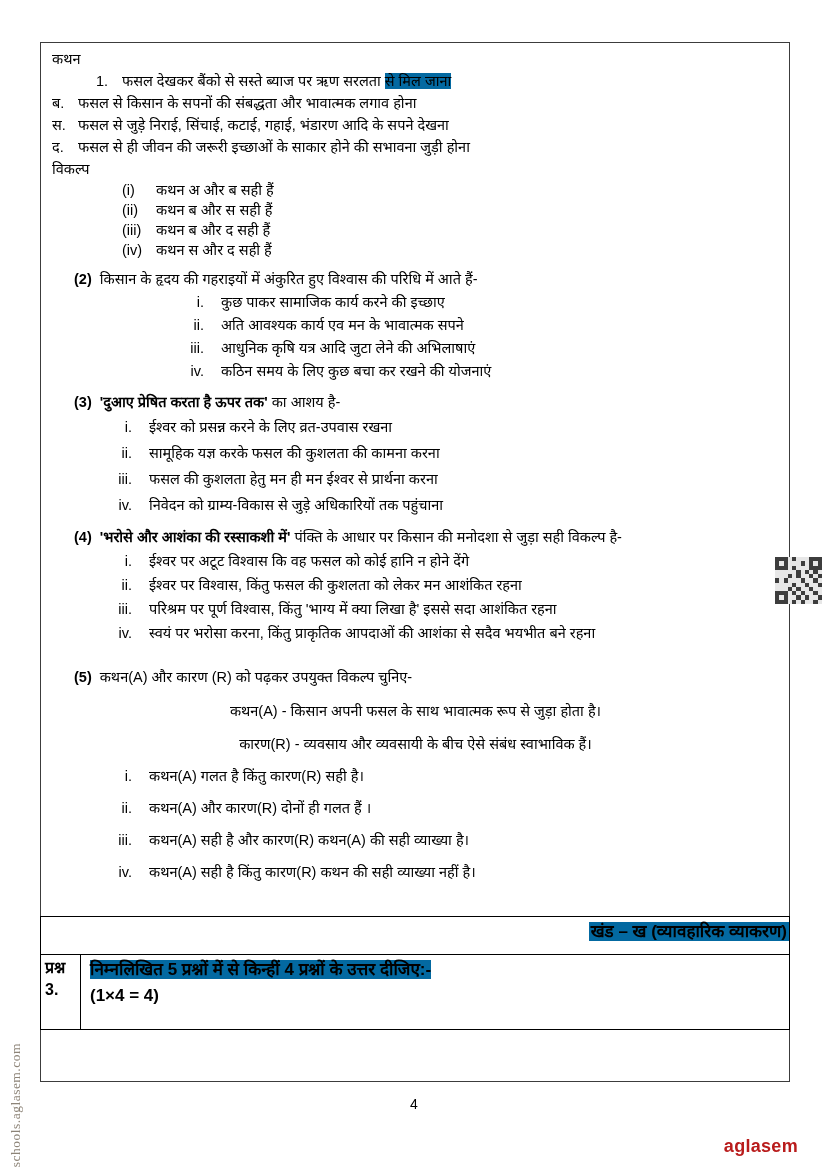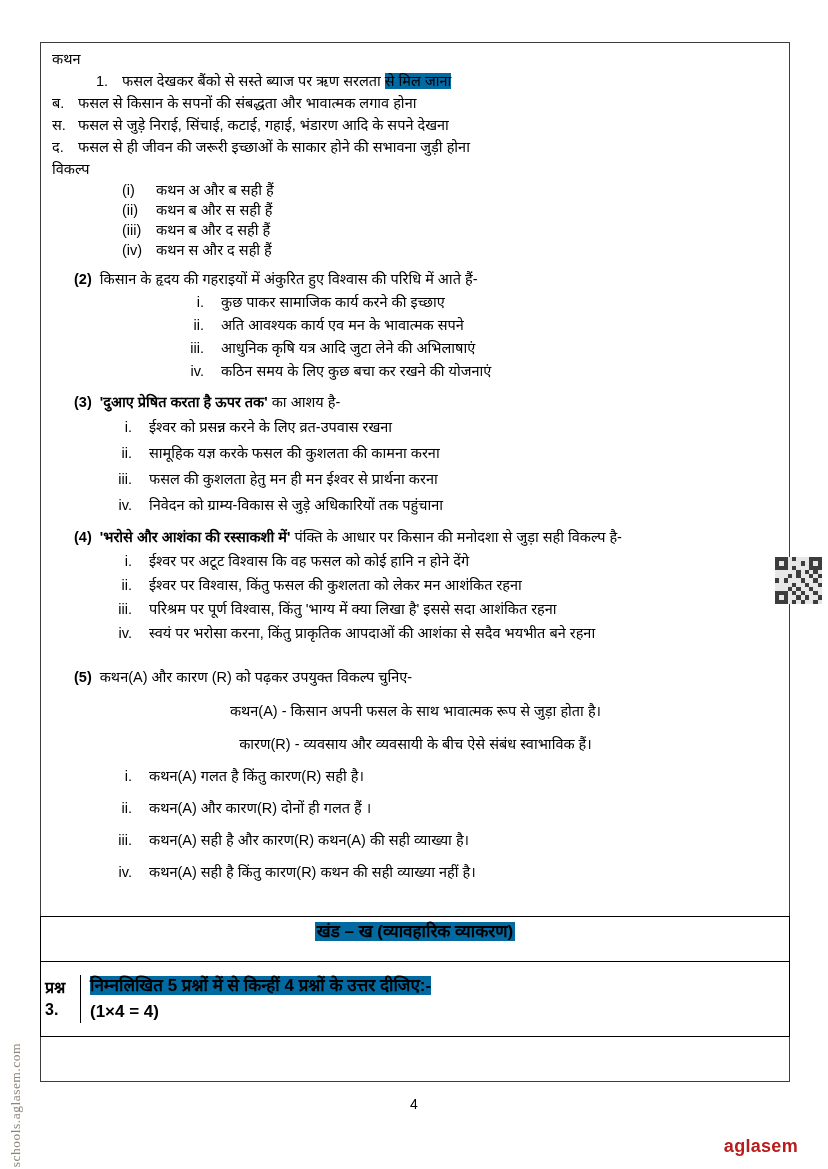--- a/index.html
+++ b/index.html
@@ -56,28 +56,28 @@
   }
 
   
   .section-table {
     position: absolute; left: 40px; top: 916px;
     width: 750px;
     border: 1.5px solid #000;
   }
   .section-header {
     border-bottom: 1.3px solid #000;
-    text-align: center;
-    padding: 4px 0 18px 0;
+    text-align: right;
+    padding: 4px 0 11px 0;
     font-weight: bold;
     font-size: 17px;
     line-height: 22px;
   }
   .section-header .hl { padding: 0 2px; }
-  .section-body { display: flex; min-height: 74px; align-items: center; }
+  .section-body { display: flex; min-height: 74px; }
   .cell-q {
     width: 40px; flex: 0 0 40px;
     border-right: 1.3px solid #000;
     font-weight: bold; font-size: 16px;
     padding: 2px 4px;
     line-height: 1.35;
     word-break: break-all;
   }
   .cell-instr {
     flex: 1;

